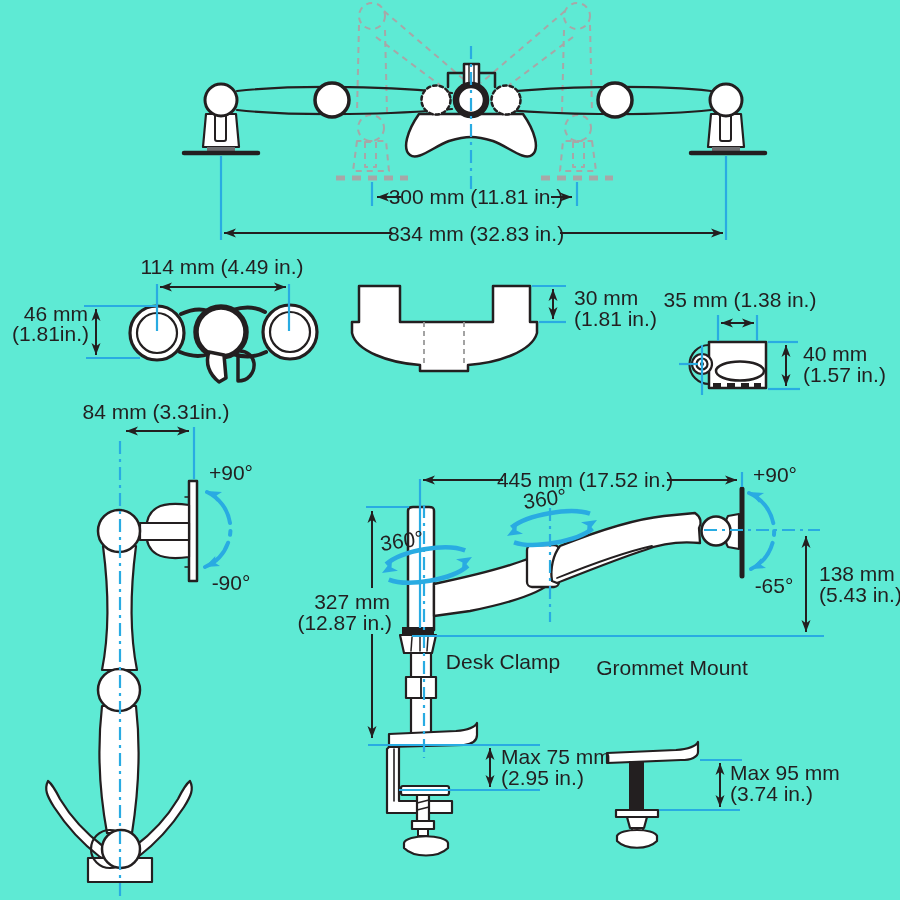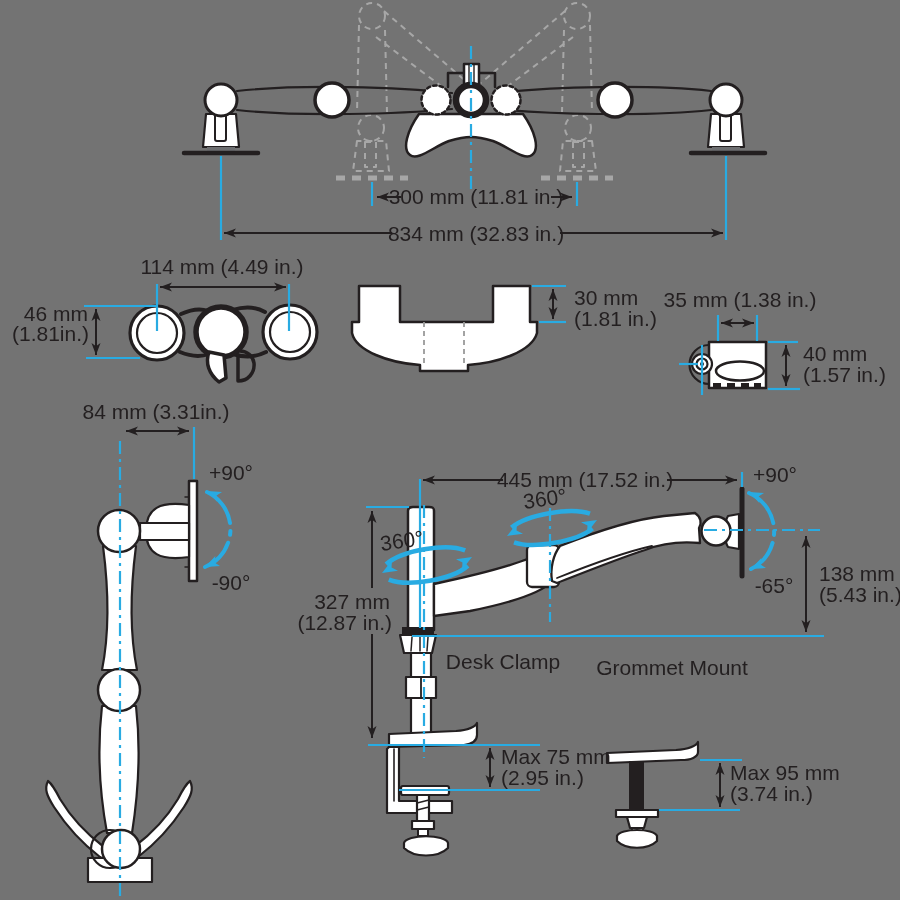--- a/index.html
+++ b/index.html
@@ -1,16 +1,16 @@
 <!DOCTYPE html>
 <html><head>
 <meta charset="utf-8">
 <style>
   html,body{margin:0;padding:0;background:#ffffff;}
-  #canvas{position:relative;width:900px;height:900px;background:#737373;overflow:hidden;}
+  #canvas{position:relative;width:900px;height:900px;background:#5eead4;overflow:hidden;}
   svg{display:block;}
   text{font-family:"Liberation Sans",sans-serif;font-size:21px;fill:#231F20;}
   .ink{stroke:#231F20;fill:none;stroke-width:2.2;stroke-linecap:round;stroke-linejoin:round;}
   .inkf{stroke:#231F20;fill:#ffffff;stroke-width:2.2;stroke-linejoin:round;}
   .dim{stroke:#231F20;fill:none;stroke-width:2;}
   .blue{stroke:#29ABE2;fill:none;stroke-width:2.2;}
   .bluedd{stroke:#29ABE2;fill:none;stroke-width:2.2;stroke-dasharray:13 5 3 5;}
   .bluearc{stroke:#29ABE2;fill:none;stroke-width:4;stroke-linecap:round;stroke-dasharray:40 8 4 8;}
   .bluering{stroke:#29ABE2;fill:none;stroke-width:4.5;}
   .bhead{fill:#29ABE2;stroke:none;}

